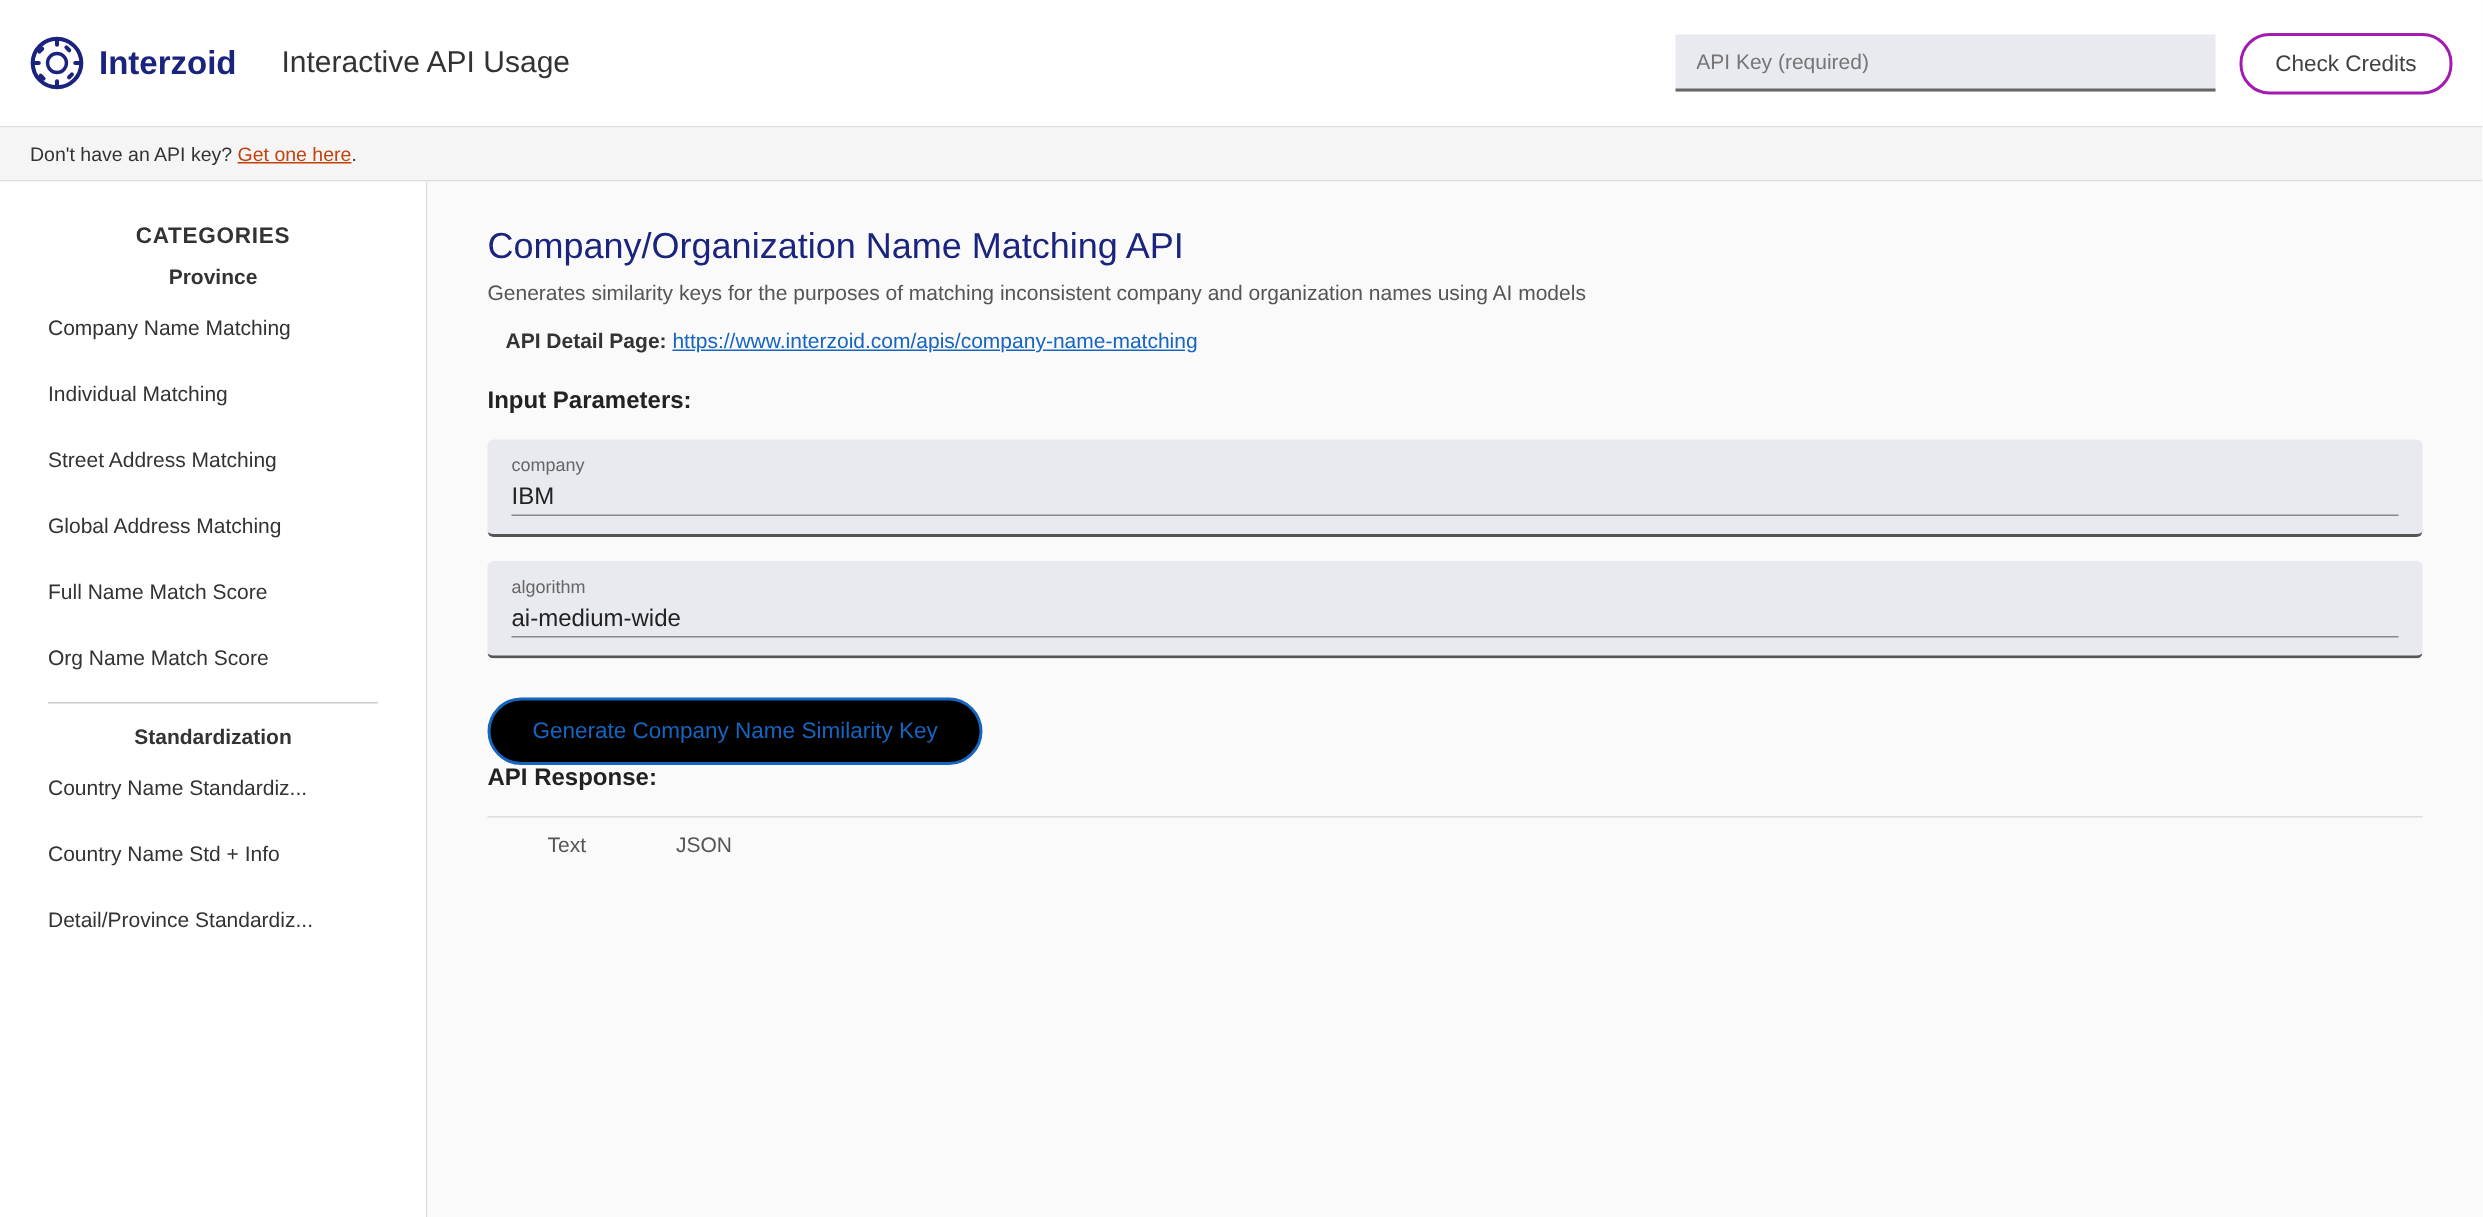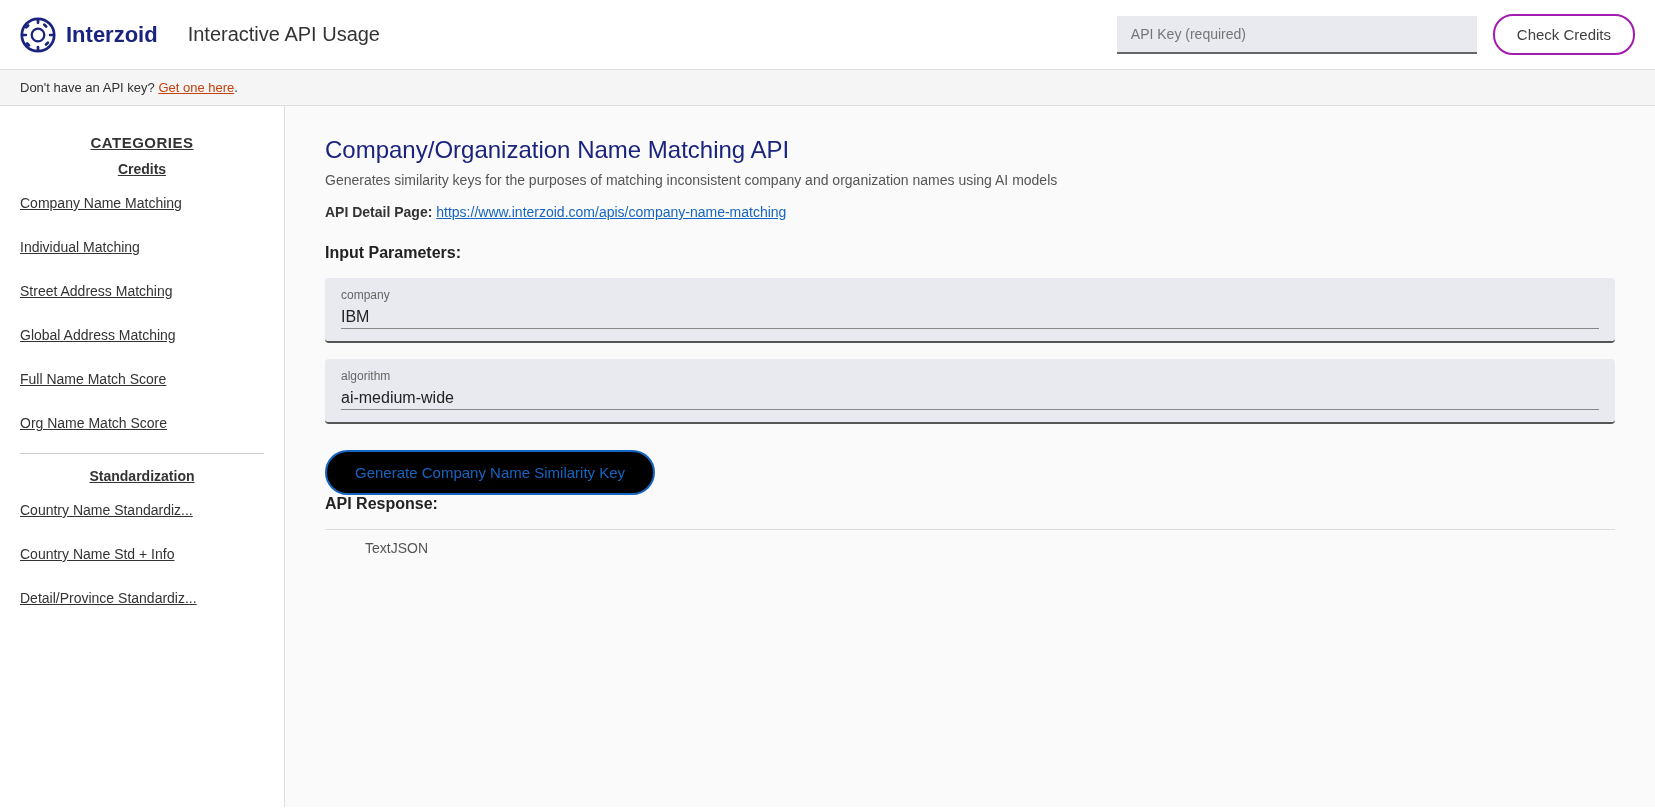--- a/index.html
+++ b/index.html
@@ -5,21 +5,21 @@
     * { box-sizing: border-box; margin: 0; padding: 0; }
     body { font-family: Arial, sans-serif; font-size: 14px; color: #333; background: #fff; }
 
     
     .header {
       display: flex;
       align-items: center;
       padding: 10px 20px;
       border-bottom: 1px solid #ddd;
       background: #fff;
-      height: 70px;
+      height: 85px;
     }
     .header-logo {
       display: flex;
       align-items: center;
       gap: 10px;
       margin-right: 30px;
     }
     .header-logo-text {
       font-size: 22px;
       font-weight: bold;
@@ -73,22 +73,21 @@
     .sidebar {
       width: 285px;
       min-width: 285px;
       border-right: 1px solid #ddd;
       overflow-y: auto;
       background: #fff;
       padding: 10px 0;
     }
     .sidebar-content {
       flex: 1;
-      padding: 10px 0;
-      text-decoration: underline;
+      padding: 10px 12px;
     }
     .sidebar-category-header {
       font-size: 15px;
       font-weight: bold;
       color: #333;
       text-align: center;
       padding: 8px 0 4px 0;
       letter-spacing: 0.5px;
     }
     .sidebar-sub-header {
@@ -125,20 +124,21 @@
     }
     .main-subtitle {
       font-size: 14px;
       color: #555;
       margin-bottom: 16px;
     }
     .api-detail-row {
       font-size: 14px;
       color: #333;
       margin-bottom: 24px;
+      margin-left: 12px;
     }
     .api-detail-row strong { font-weight: bold; }
     .api-detail-row a { color: #1565c0; text-decoration: underline; }
 
     .section-label {
       font-size: 16px;
       font-weight: bold;
       color: #222;
       margin-bottom: 16px;
     }
@@ -180,20 +180,21 @@
 
     .response-label {
       font-size: 16px;
       font-weight: bold;
       color: #222;
       margin-bottom: 16px;
     }
 
     .response-tabs {
       display: flex;
+      gap: 60px;
       padding: 0 40px;
       border-top: 1px solid #ddd;
       background: #fafafa;
       position: sticky;
       bottom: 0;
       margin-top: 10px;
     }
     .response-tab {
       padding: 10px 0;
       font-size: 14px;
@@ -235,21 +236,21 @@
 <div class="info-bar">
   <span>Don't have an API key?</span>
   <a href="#">Get one here</a><span>.</span>
 </div>
 
 <div class="layout">
 
   <div class="sidebar">
     <div class="sidebar-content">
       <div class="sidebar-category-header">CATEGORIES</div>
-      <div class="sidebar-sub-header">Credits</div>
+      <div class="sidebar-sub-header">Province</div>
 
       <div class="sidebar-item">
         <span>Company Name Matching</span>
       </div>
       <div class="sidebar-item">
         <span>Individual Matching</span>
       </div>
       <div class="sidebar-item">
         <span>Street Address Matching</span>
       </div>

